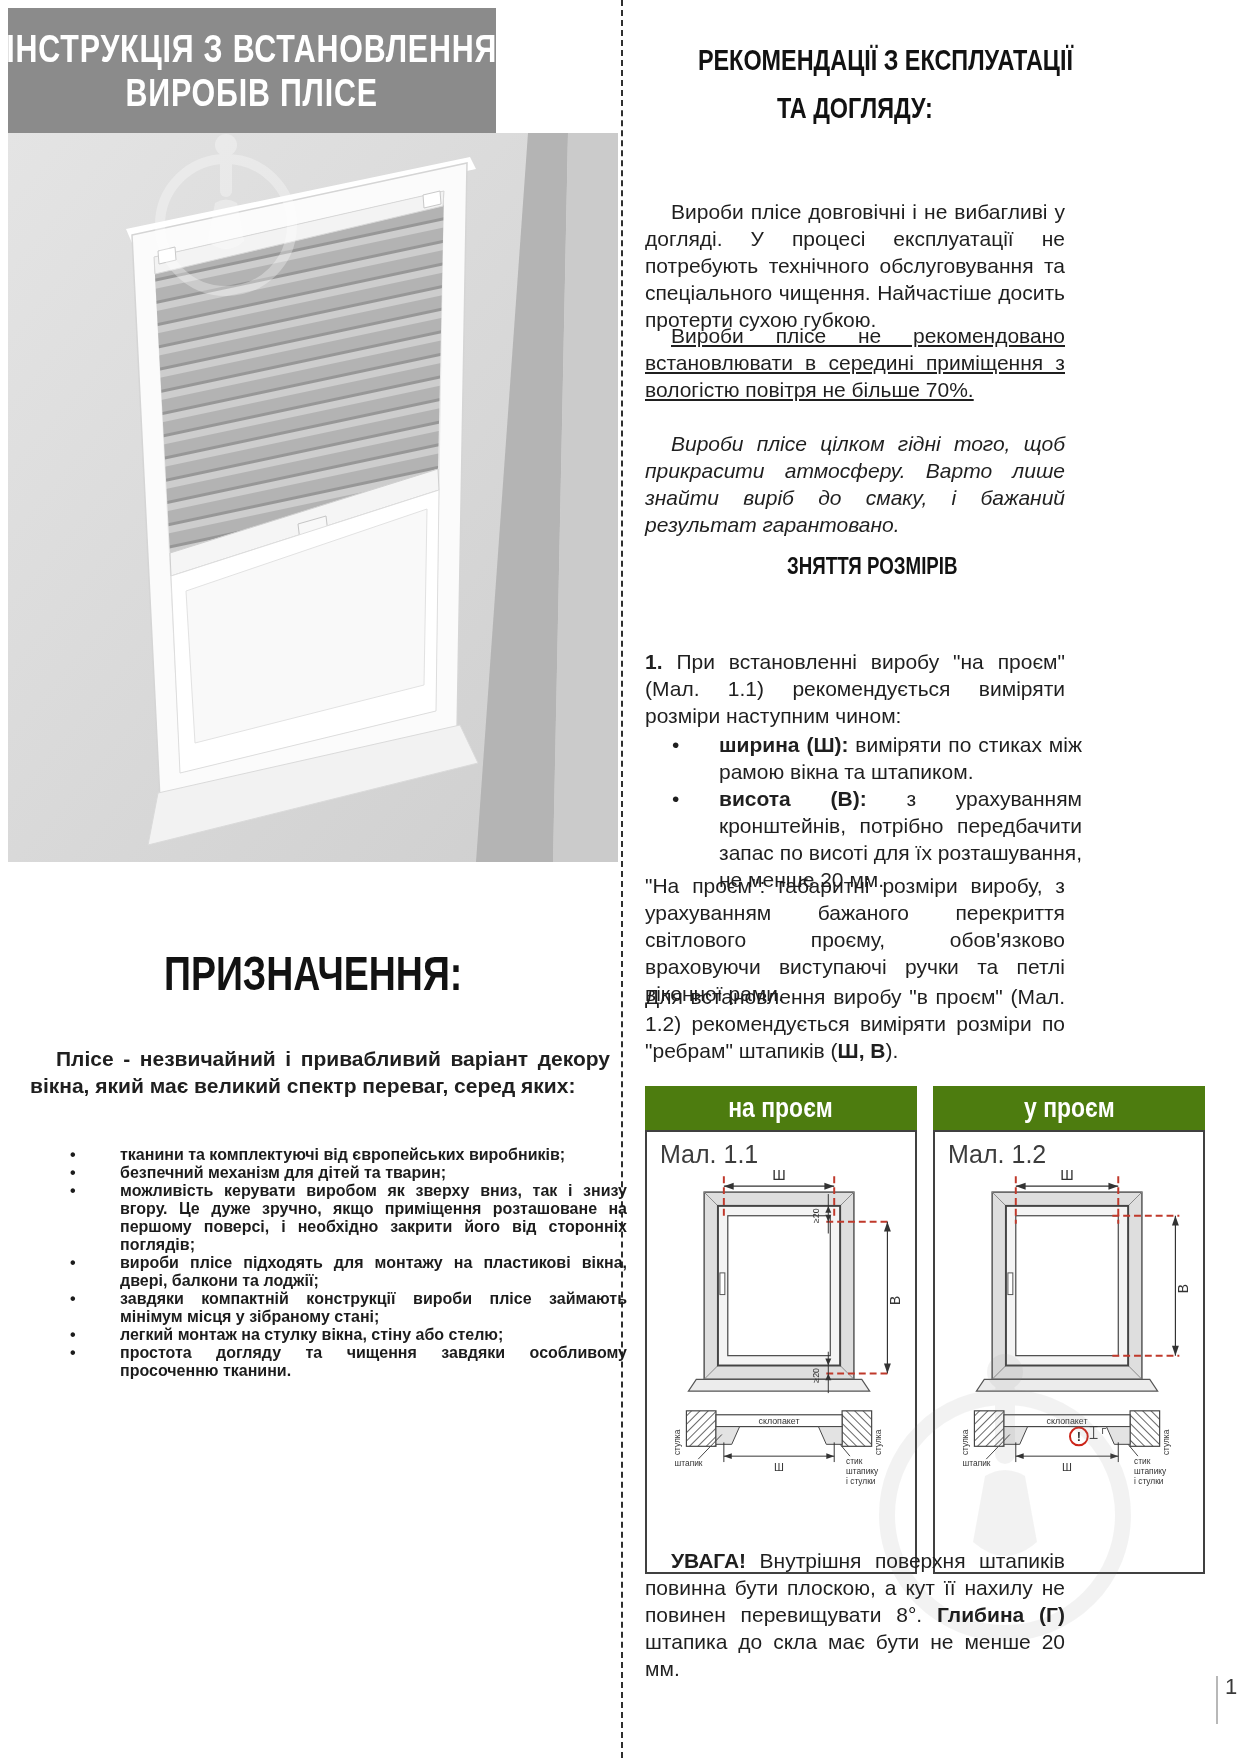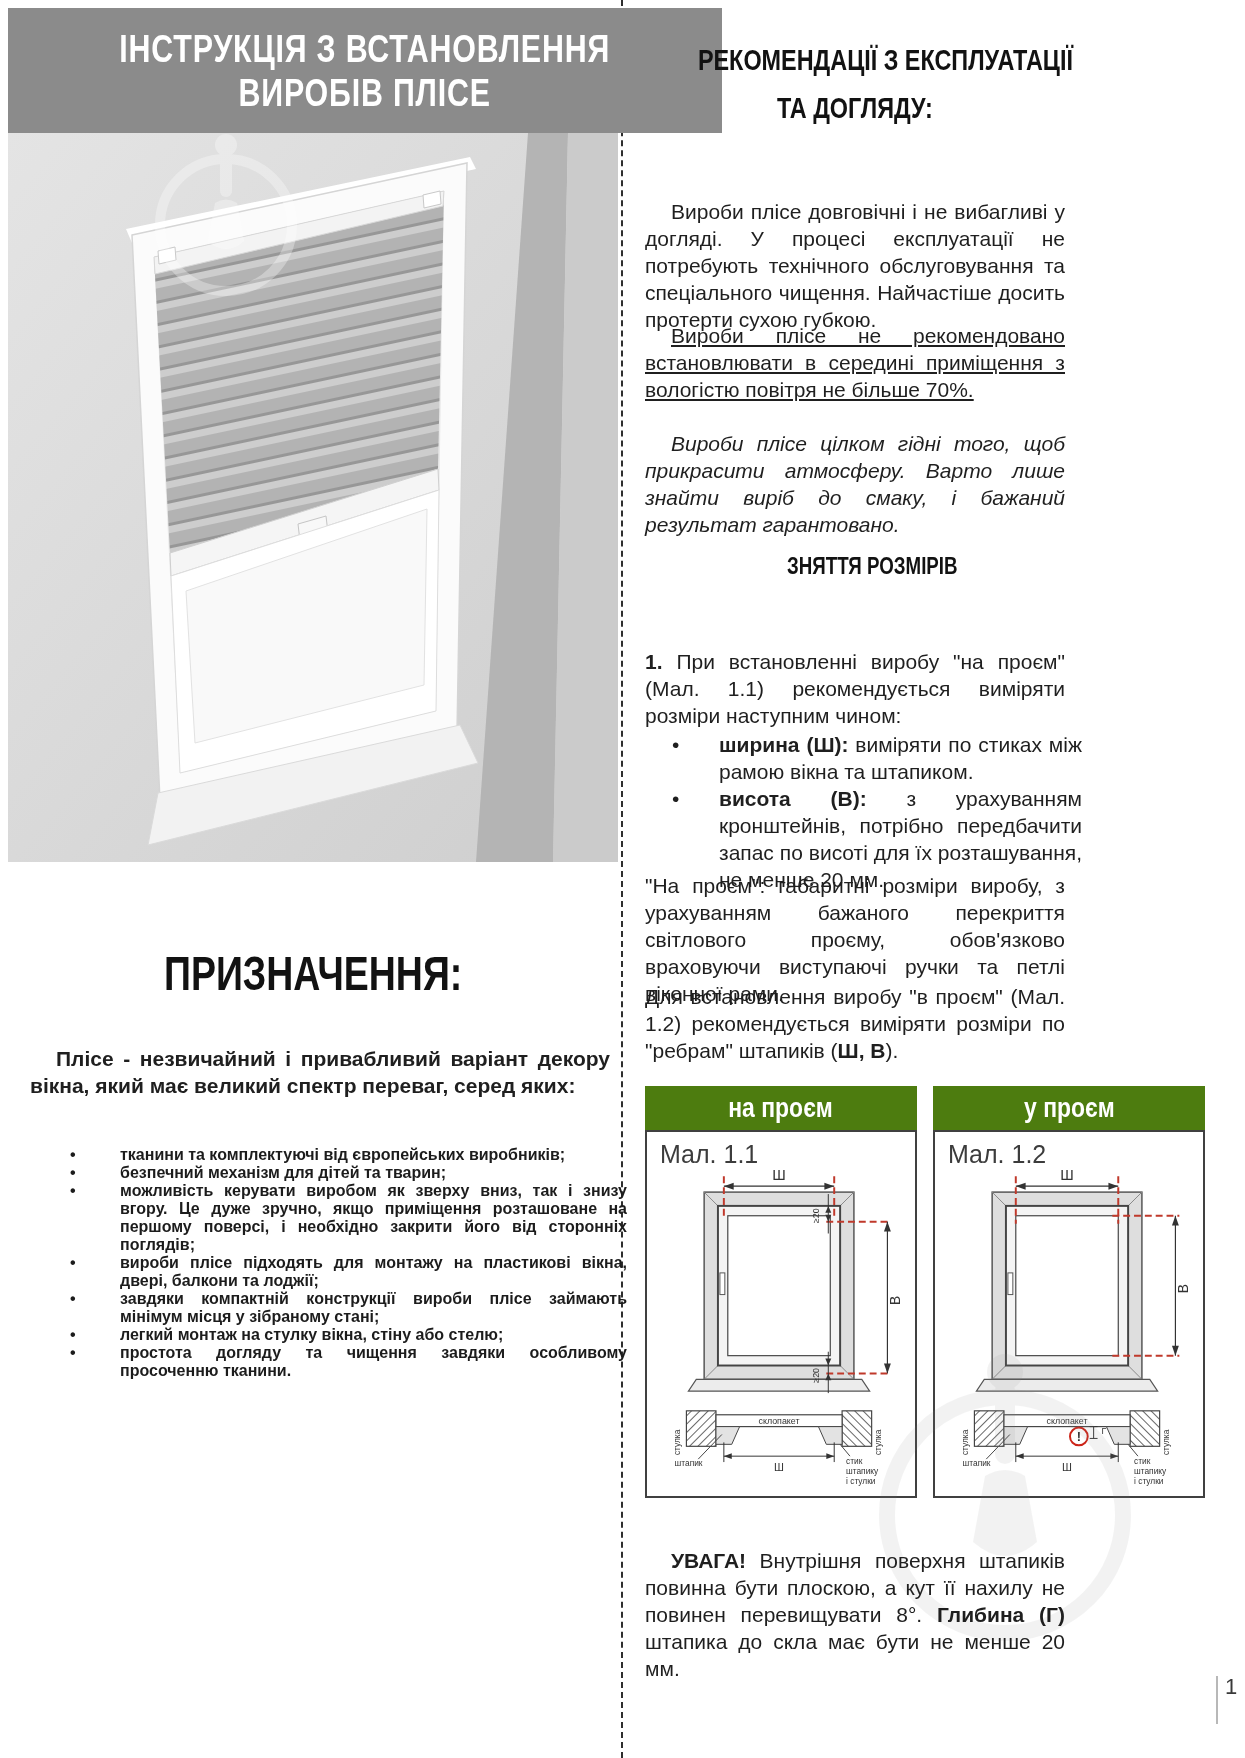--- a/index.html
+++ b/index.html
@@ -1,21 +1,21 @@
 <!DOCTYPE html>
 <html><head>
 <meta charset="utf-8">
 <style>
   html,body{margin:0;padding:0;background:#ffffff;}
   .page{position:relative;width:1245px;height:1758px;background:#ffffff;overflow:hidden;
         font-family:"Liberation Sans",sans-serif;color:#1c1c1c;}
   .divider{position:absolute;left:621px;top:0;height:1758px;width:0;border-left:2px dashed #2e2e2e;}
 
   
-  .l-header{position:absolute;left:8px;top:8px;width:714px;height:125px;background:#8b8b8b;
+  .l-header{position:absolute;left:8px;top:8px;width:488px;height:125px;background:#8b8b8b;
             color:#ffffff;display:flex;flex-direction:column;justify-content:center;align-items:center;}
   .l-header .hline{font-weight:bold;font-size:38px;line-height:44px;white-space:nowrap;
                    transform:scaleX(0.8);letter-spacing:1px;}
   .photo{position:absolute;left:8px;top:133px;width:610px;height:729px;}
   .photo svg{display:block;width:100%;height:100%;}
 
   .heading{position:absolute;font-weight:bold;color:#121212;text-align:center;}
   .heading .hline{display:inline-block;transform:scaleX(0.78);white-space:nowrap;}
   .l-h2{left:8px;top:946px;width:610px;font-size:48px;}
 
@@ -35,21 +35,21 @@
   .r-block{left:645px;width:420px;}
   .r-title{left:645px;top:36px;width:420px;font-size:30px;line-height:48px;}
   .r-h2{left:662px;top:552px;width:420px;font-size:24px;}
   .italic{font-style:italic;}
 
   .diagrams{position:absolute;left:645px;top:1086px;width:560px;display:flex;gap:16px;z-index:1;}
   .panel{width:272px;}
   .panel-header{height:44px;background:#4d7c0f;color:#ffffff;display:flex;align-items:center;
                 justify-content:center;font-weight:bold;font-size:27px;}
   .panel-header span{display:inline-block;transform:scaleX(0.85);white-space:nowrap;}
-  .panel-body{position:relative;height:368px;background:#ffffff;border:2px solid #404040;box-sizing:border-box;}
+  .panel-body{position:relative;height:444px;background:#ffffff;border:2px solid #404040;box-sizing:border-box;}
   .fig-label{position:absolute;left:13px;top:8px;font-size:25px;color:#3c3c3c;}
   .diagram-svg{position:absolute;left:0;top:36px;width:268px;height:330px;}
   .diagram-svg text{font-family:"Liberation Sans",sans-serif;fill:#333;}
 
   .r-attn{z-index:3;}
   .watermark2{position:absolute;left:830px;top:1320px;width:350px;height:350px;z-index:2;pointer-events:none;}
 
   .page-num{position:absolute;left:1216px;top:1676px;display:flex;align-items:flex-start;z-index:3;}
   .page-num .pline{width:2px;height:48px;background:#b8b8b8;margin-right:7px;}
   .page-num span{font-size:22px;color:#3a3a3a;line-height:22px;}

